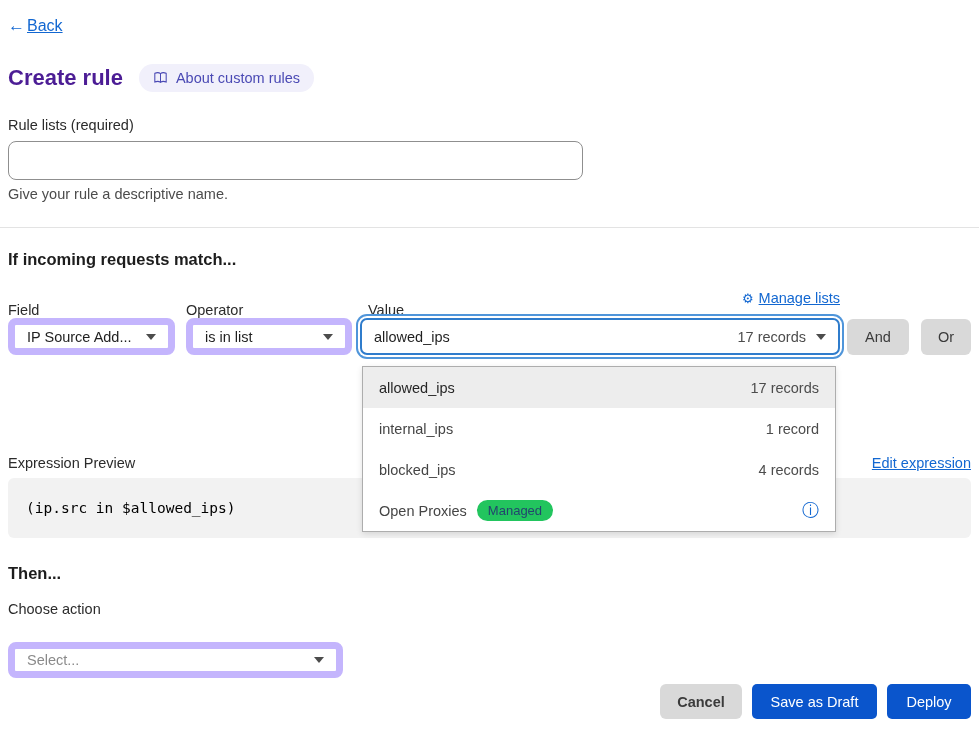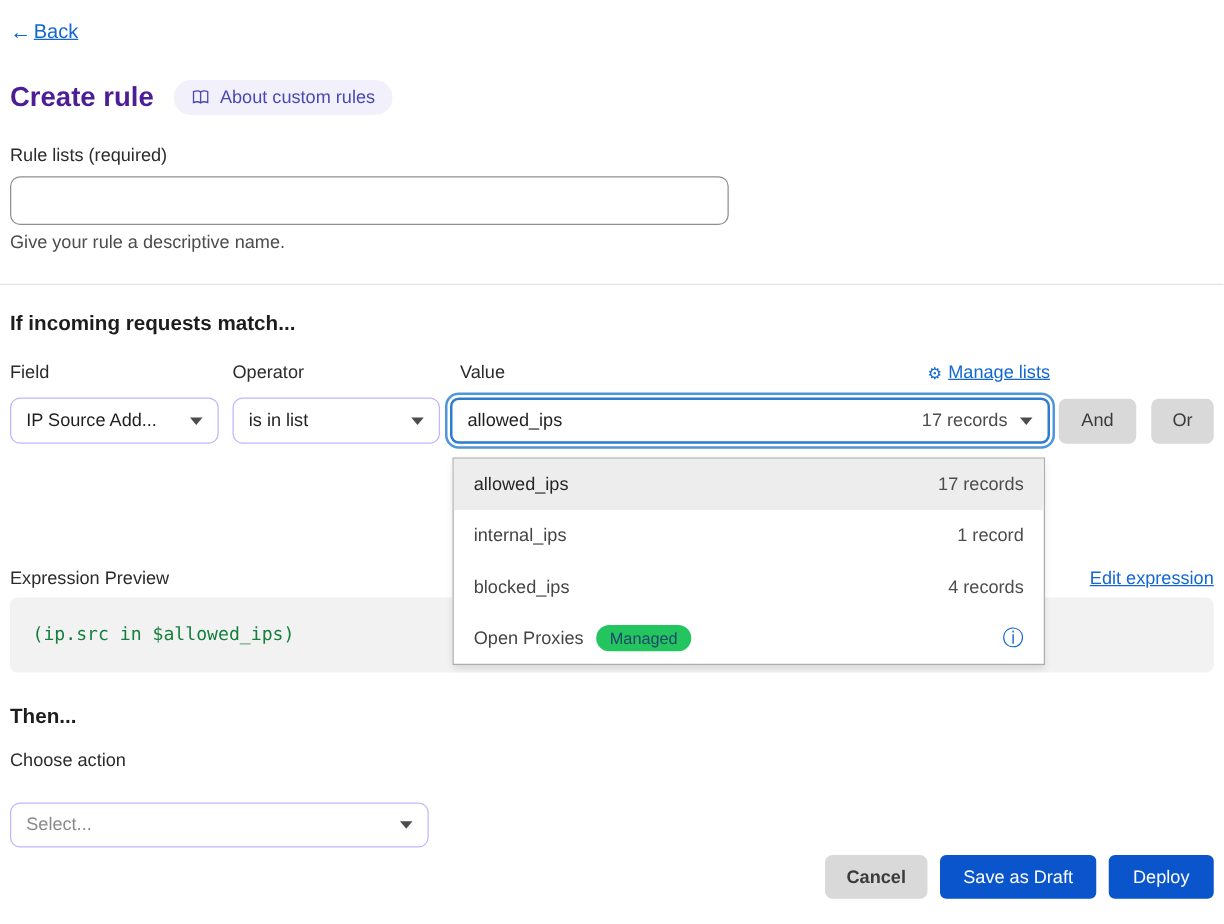--- a/index.html
+++ b/index.html
@@ -26,26 +26,26 @@
   .rn-input { position:absolute; left:8px; top:141px; width:575px; height:39px;
               border:1px solid #8f8f8f; border-radius:8px; font-size:14.5px; padding:0 12px;
               font-family:"Liberation Sans", sans-serif; color:#1f1f1f; background:#fff; }
   .rn-help { position:absolute; left:8px; top:186px; font-size:14.5px; color:#4c4c4c; }
 
   .divider { position:absolute; left:0; right:0; top:227px; height:1px; background:#e3e3e3; }
 
   .section-h { font-size:16.5px; font-weight:bold; color:#1d1d1d; }
   .match-h { position:absolute; left:8px; top:250px; }
 
-  .col-label { position:absolute; top:290px; font-size:14.5px; color:#2b2b2b; }
+  .col-label { position:absolute; top:302px; font-size:14.5px; color:#2b2b2b; }
   .manage-lists { position:absolute; top:290px; right:139px; font-size:14.5px; display:flex; align-items:center; gap:5px; }
   .gear-icon { font-size:13px; color:#1267d1; text-decoration:none; }
 
   
-  .sel { position:absolute; top:318px; height:37px; background:#fff; border:1px solid #c4b5fd;
+  .sel { position:absolute; top:318px; height:37px; background:#fff; border:7px solid #c4b5fd;
          border-radius:8px; display:flex; align-items:center; justify-content:space-between;
          padding:0 12px; font-size:14.5px; color:#1f1f1f; cursor:pointer; }
   .chev { width:0; height:0; border-left:5px solid transparent; border-right:5px solid transparent;
           border-top:6px solid #4c4c4c; flex:none; margin-left:10px; }
   .sel-field { left:8px; width:167px; }
   .sel-operator { left:186px; width:166px; }
   .sel-value { left:360px; width:480px; border:2px solid #2f7ccc; border-radius:7px;
                box-shadow:0 0 0 2px #ffffff, 0 0 0 4px #4f95da; }
   .sel-value .meta { color:#4c4c4c; margin-left:auto; }
   .sel-placeholder { color:#8a8a8a; }
@@ -64,21 +64,21 @@
   .dd-meta { color:#4c4c4c; }
   .dd-left { display:flex; align-items:center; gap:10px; }
   .managed-pill { background:#22c55e; color:#23456e; font-size:13px; border-radius:11px; padding:3px 11px; }
   .info-icon { color:#1267d1; font-size:17px; line-height:1; cursor:pointer; }
 
   
   .expr-label { position:absolute; left:8px; top:455px; font-size:14.5px; color:#2b2b2b; }
   .edit-expr { position:absolute; right:8px; top:455px; font-size:14.5px; }
   .expr-block { position:absolute; left:8px; right:8px; top:478px; height:60px; background:#f2f2f2;
                 border-radius:6px; display:flex; align-items:center; padding:0 18px; }
-  .expr-code { font-family:"DejaVu Sans Mono", monospace; font-size:14.5px; color:#15803d; }
+  .expr-code { font-family:"DejaVu Sans Mono", monospace; font-size:14.5px; color:#000000; }
 
   
   .then-h { position:absolute; left:8px; top:564px; }
   .action-label { position:absolute; left:8px; top:601px; }
   .sel-action { top:642px; left:8px; width:335px; height:36px; }
 
   
   .blue-btn { background:#0a55cc; color:#ffffff; border:none; border-radius:5px;
               font-size:14.5px; font-family:"Liberation Sans", sans-serif; cursor:pointer; }
   .cancel-btn { position:absolute; left:660px; top:684px; width:82px; height:35px;font-weight:bold; }

